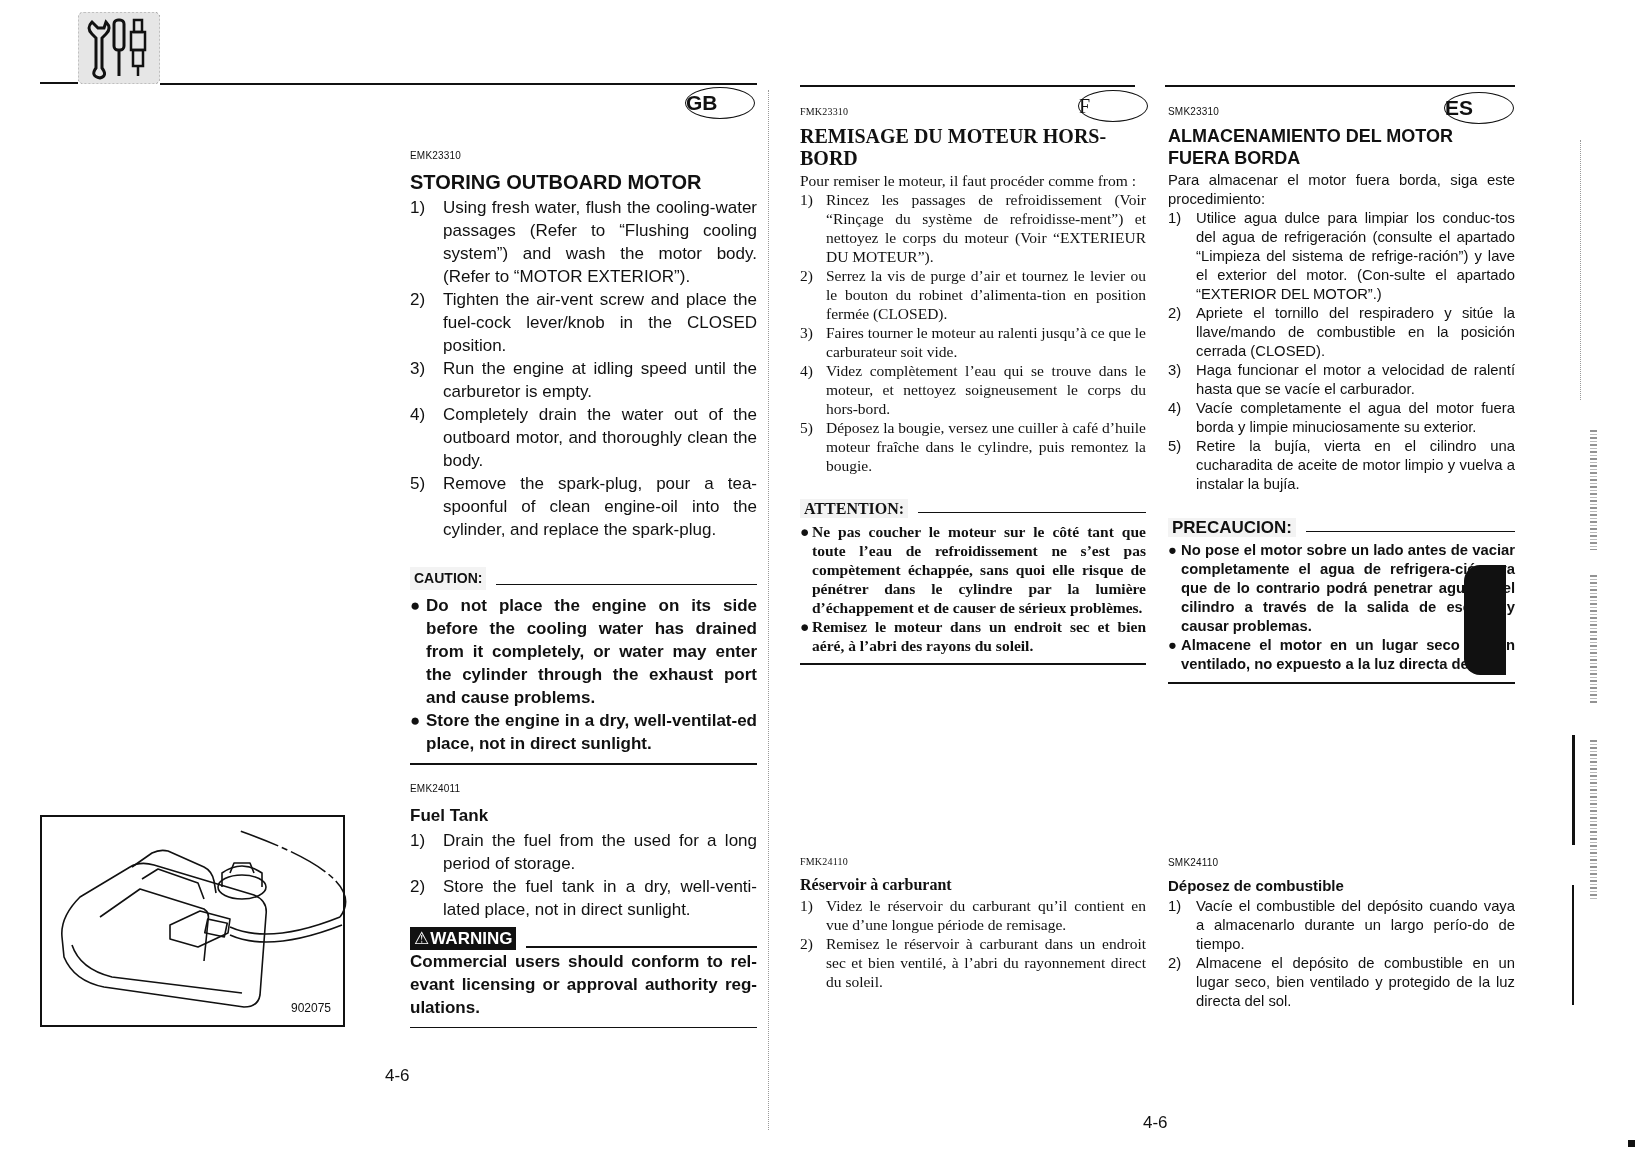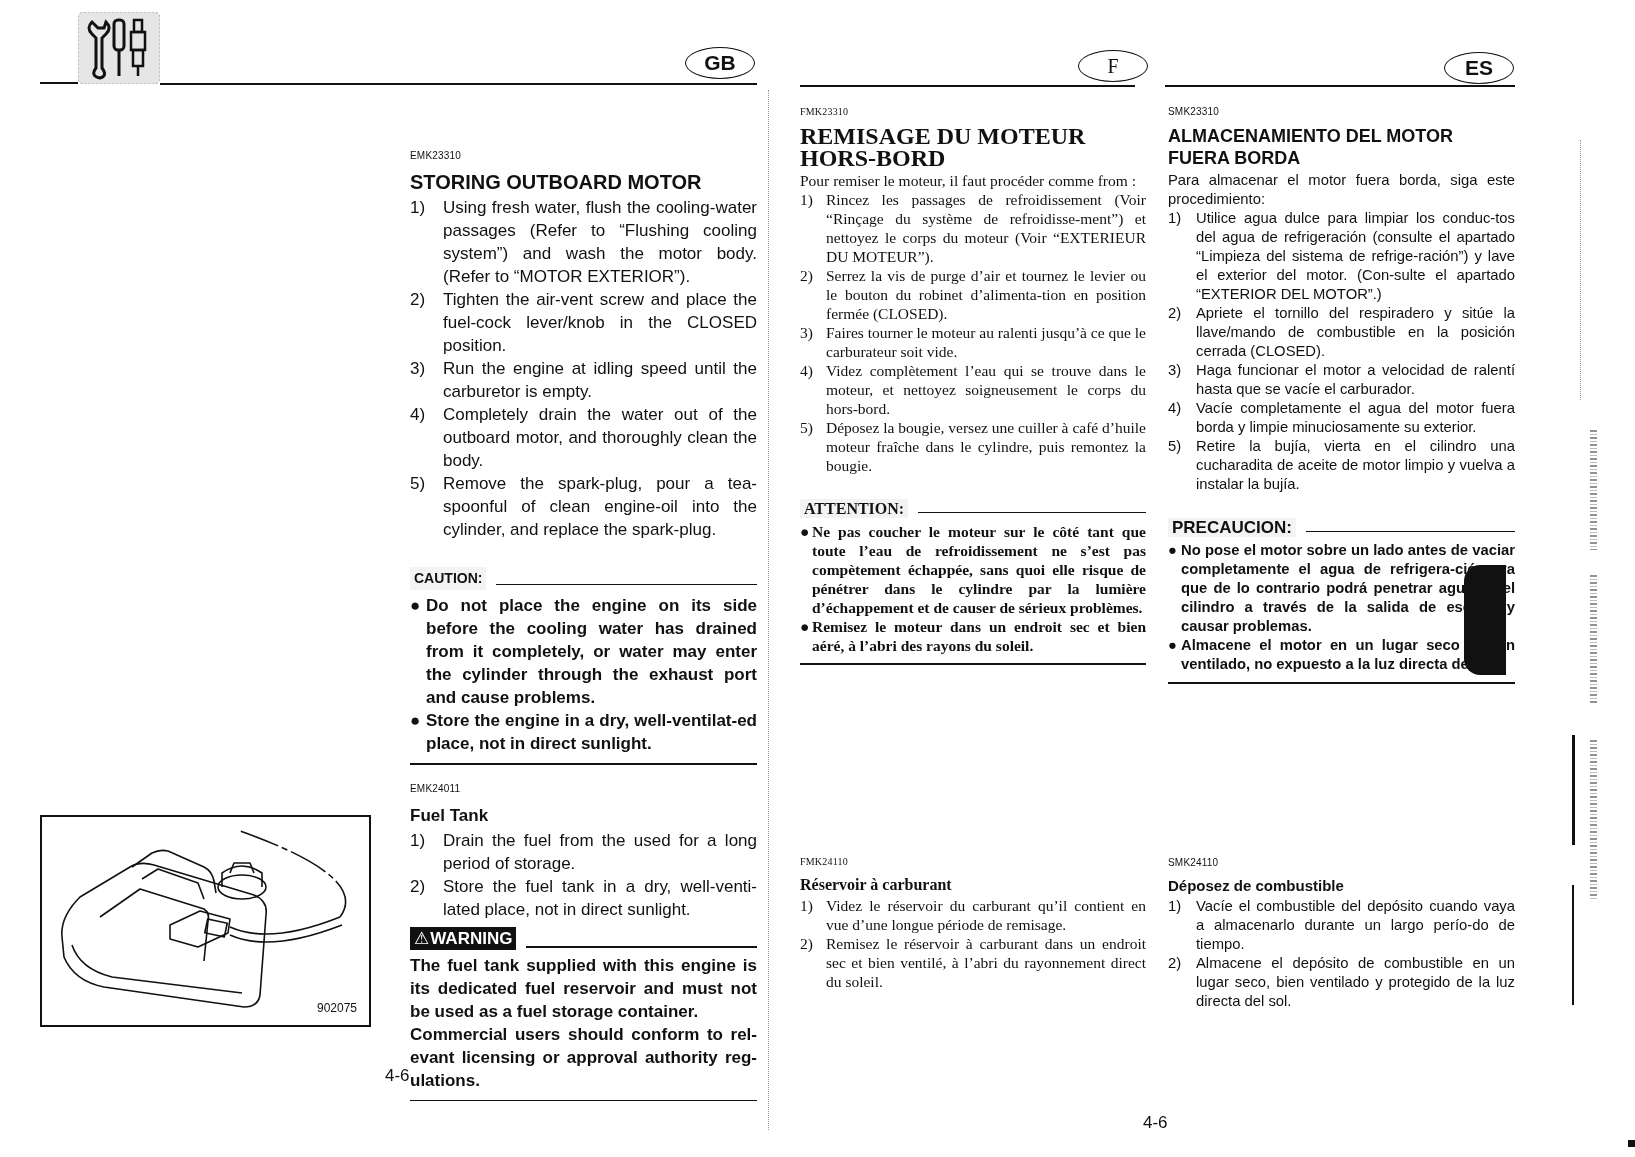--- a/index.html
+++ b/index.html
@@ -7,26 +7,26 @@
   .abs { position:absolute; }
   .sans { font-family: "Liberation Sans", "DejaVu Sans", sans-serif; }
   .serif { font-family: "Liberation Serif", "DejaVu Serif", serif; }
 
   
   .logo { left:78px; top:12px; width:82px; height:72px; }
   .rule-left { left:40px; top:82px; width:38px; height:2px; background:#111; }
   .rule-main { left:160px; top:83px; width:597px; height:2px; background:#111; }
   .rule-fr { left:800px; top:85px; width:335px; height:2px; background:#111; }
   .rule-es { left:1165px; top:85px; width:350px; height:2px; background:#111; }
-  .lang-oval { border:1.6px solid #111; border-radius:50%; display:flex; align-items:center; justify-content:center; font-weight:bold; }
+  .lang-oval { border:1.6px solid #111; border-radius:50%; display:flex; align-items:center; font-weight:bold;margin-top:40px; }
 
   .col { position:absolute; }
   .code { font-size:10px; letter-spacing:0.2px; margin:0 0 4px 0; }
   .h1-sans { font-size:20px; font-weight:bold; margin:0 0 2px 0; line-height:23px; }
-  .h1-serif { font-size:24px; font-weight:bold; margin:0 0 2px 0; line-height:22px; }
+  .h1-serif { font-size:20px; font-weight:bold; margin:0 0 2px 0; line-height:22px; }
   .h2-sans { font-size:17px; font-weight:bold; margin:0 0 2px 0; }
   .h2-serif { font-size:16px; font-weight:bold; margin:0 0 2px 0; }
 
   .para { margin:0; text-align:justify; }
   ol.steps { list-style:none; margin:0; padding:0; }
   ol.steps li { display:flex; text-align:justify; }
   ol.steps li .num { flex:0 0 auto; }
   ol.steps li .txt { flex:1 1 auto; }
 
   .gb { font-size:17px; line-height:23px; }
@@ -43,21 +43,21 @@
   ul.bullets li { display:flex; text-align:justify; }
   ul.bullets li .dot { flex:0 0 auto; }
   .gb ul.bullets li .dot { width:16px; }
   .fr ul.bullets li .dot { width:12px; }
   .es ul.bullets li .dot { width:13px; }
   .end-rule { height:1.5px; background:#111; margin-top:8px; }
 
   .warn-badge { background:#111; color:#fff; font-weight:bold; font-size:17px; padding:1px 4px; line-height:21px; display:inline-flex; align-items:center; gap:1px; }
   .warn-text { font-weight:bold; margin:4px 0 0 0; text-align:justify; }
 
-  .figure { left:40px; top:815px; width:331px; height:212px; border:2px solid #111; box-sizing:border-box; }
+  .figure { left:40px; top:815px; width:305px; height:212px; border:2px solid #111; box-sizing:border-box; }
   .fig-label { right:12px; bottom:10px; font-size:12px; }
 
   .pagenum { font-size:17px; }
 
   .side-tab { left:1464px; top:565px; width:42px; height:110px; background:#111; border-radius:16px 0 0 16px; }
   .vbar { background:#111; width:2px; }
   .speckle { width:7px; background: repeating-linear-gradient(180deg, #777 0 2px, #fff 2px 4px, #aaa 4px 5px, #fff 5px 7px); opacity:.8; }
   .dotted-v { width:0; border-left:1px dotted #999; }
 </style>
 </head>
@@ -149,21 +149,20 @@
       </li>
   </ol>
 
   <div class="notice-head" style="margin-top:6px;">
     <span class="warn-badge">
       <span>⚠</span>
       <span>WARNING</span>
     </span>
     <span class="line" style="margin-bottom:2px;"></span>
   </div>
-  <p class="warn-text">The fuel tank supplied with this engine is its dedicated fuel reservoir and must not be used as a fuel storage container.</p>
   <p class="warn-text" style="margin-top:0;">Commercial users should conform to rel-evant licensing or approval authority reg-ulations.</p>
   <div class="end-rule"></div>
 </div>
 
 <div class="abs pagenum sans" style="left:385px;top:1066px;">4-6</div>
 
 <div class="abs figure">
   <svg class="abs" style="left:0;top:0;" width="327" height="208" viewBox="0 0 327 208">
     <g fill="none" stroke="#111" stroke-width="1.6" stroke-linejoin="round">
 

